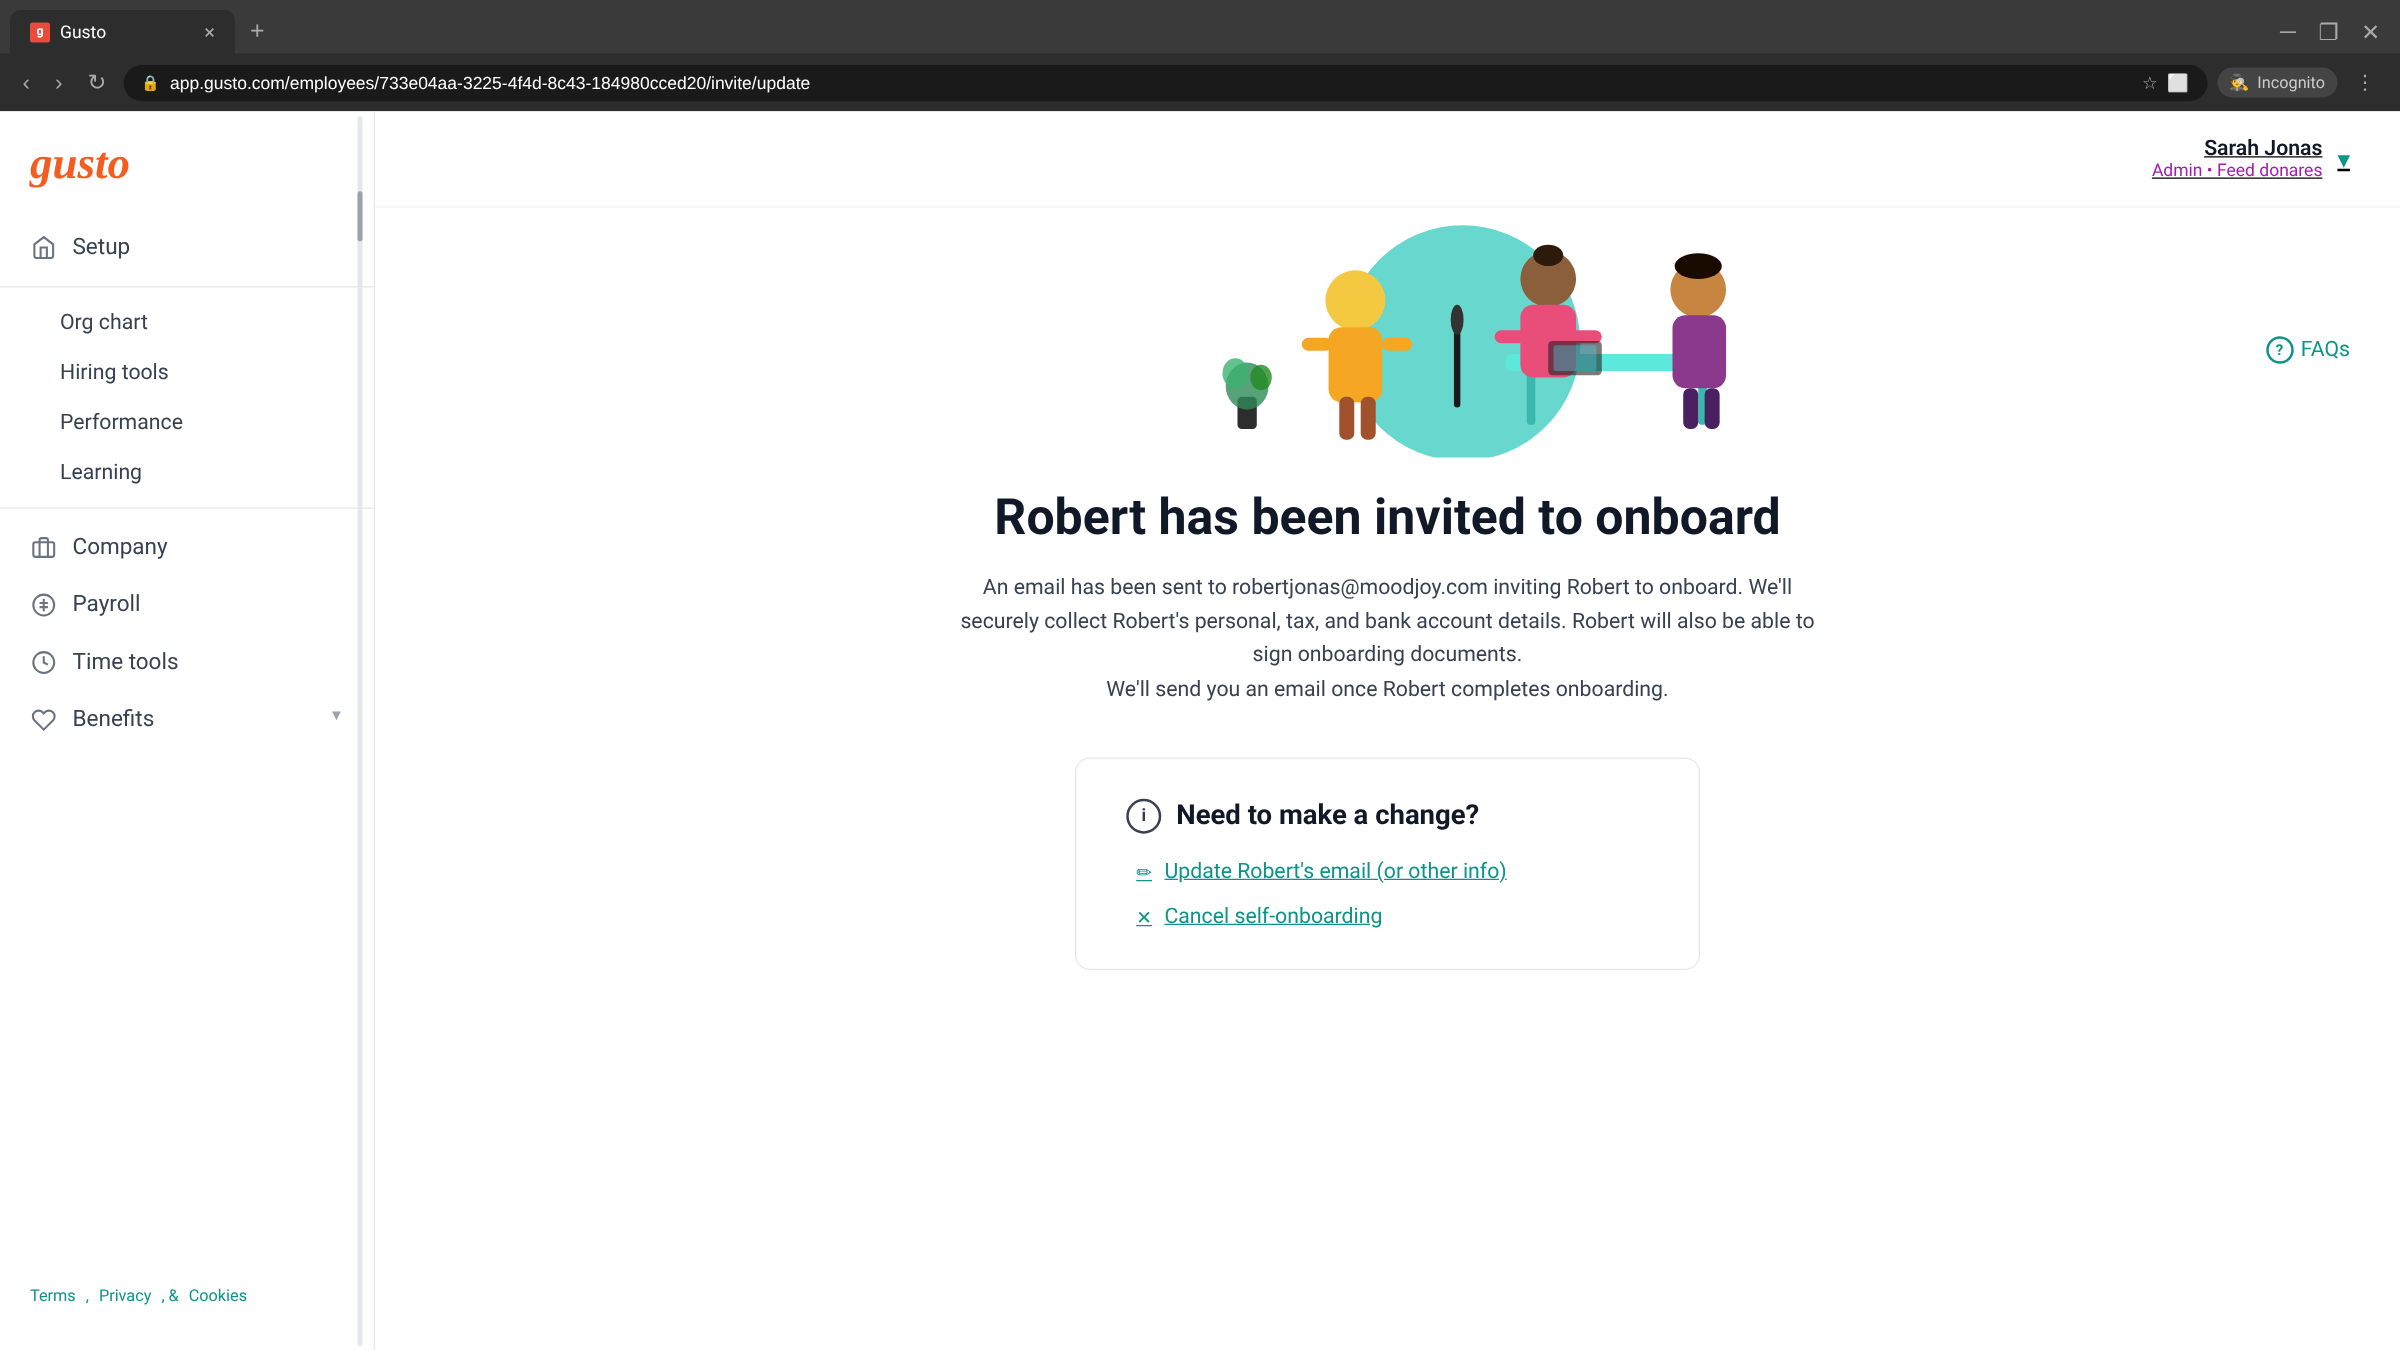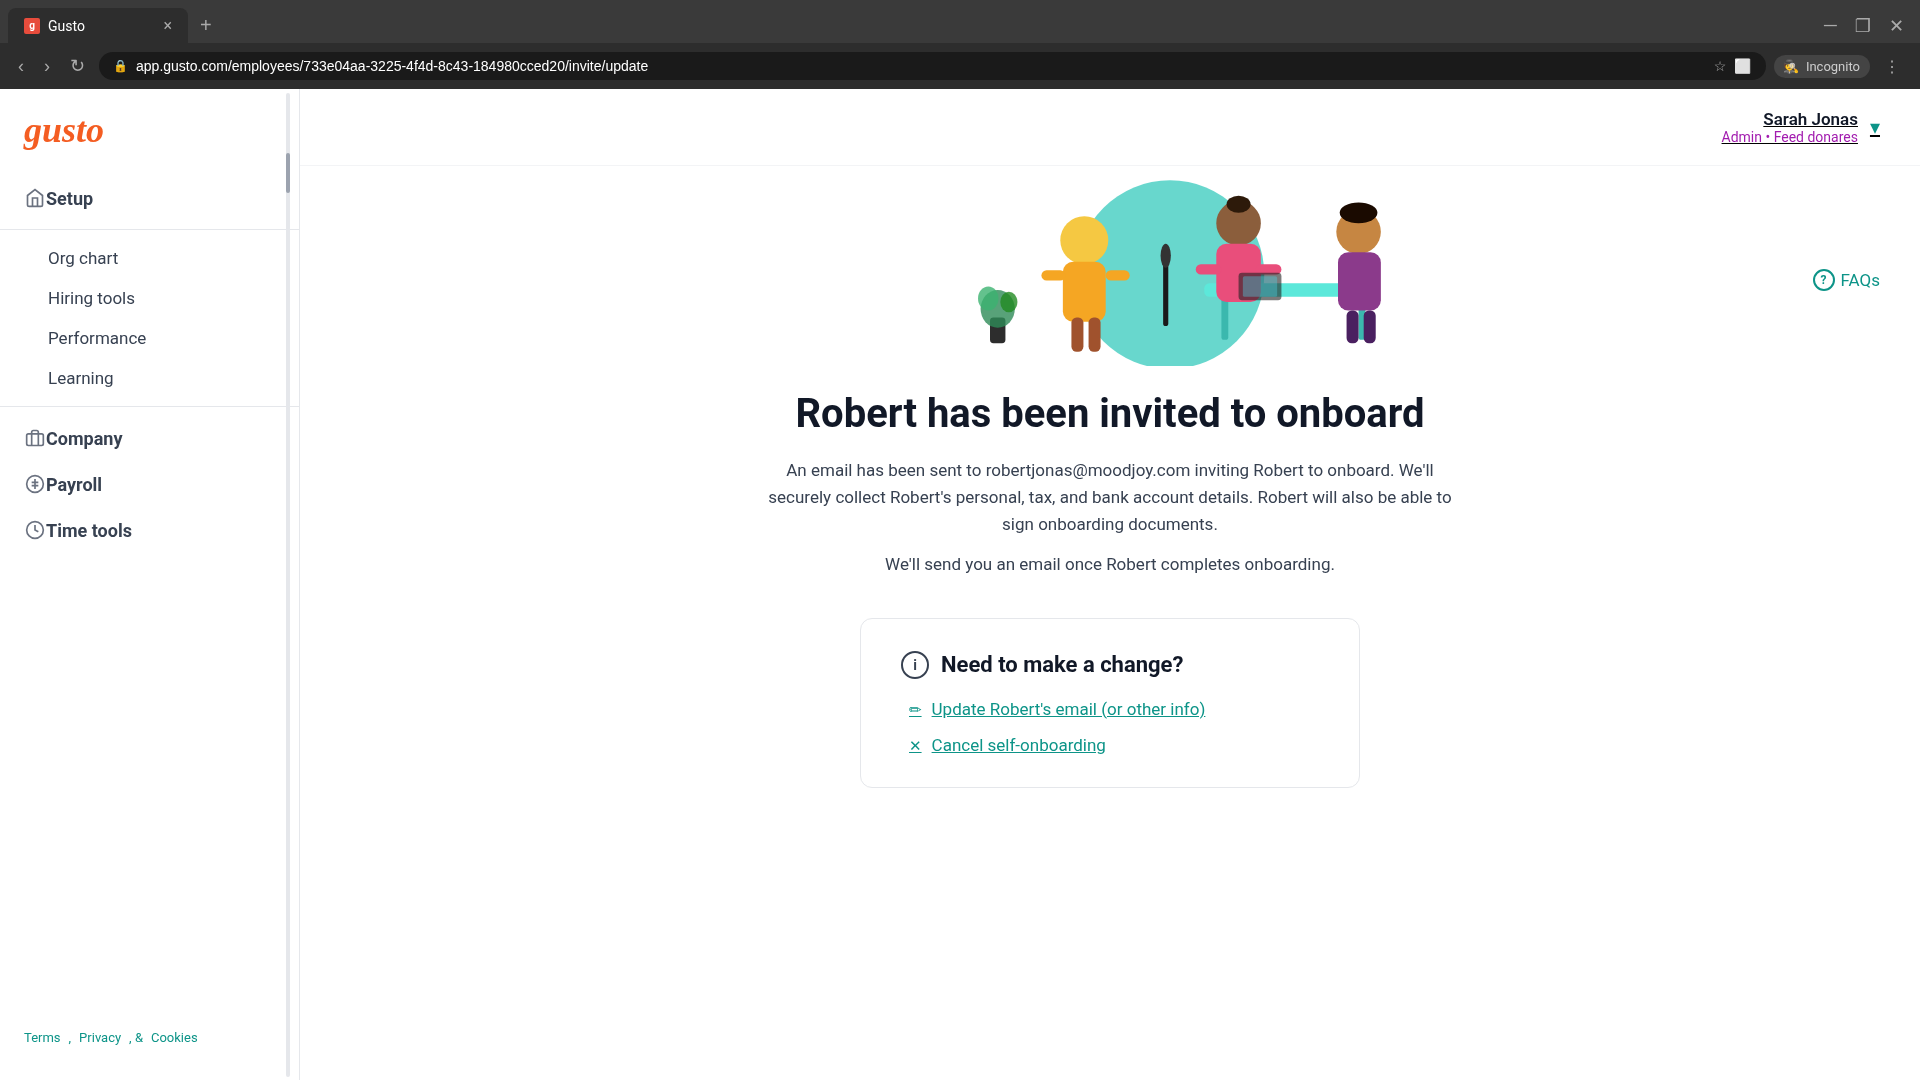--- a/index.html
+++ b/index.html
@@ -24,21 +24,21 @@
     .window-controls { display: flex; gap: 2px; margin-left: 8px; }
     .window-btn { background: none; border: none; color: #aaa; font-size: 18px; cursor: pointer; padding: 2px 8px; }
 
     
     .app { display: flex; width: 100%; height: calc(1080px - 88px); }
 
     
     .sidebar { width: 300px; background: #fff; border-right: 1px solid #e5e7eb; display: flex; flex-direction: column; padding: 20px 0; overflow-y: auto; flex-shrink: 0; position: relative; }
     .sidebar-logo { padding: 0 24px 24px; }
     .sidebar-logo .gusto-text { color: #f45d22; font-size: 36px; font-weight: 700; font-style: italic; font-family: Georgia, serif; }
-    .sidebar-item { display: flex; align-items: center; padding: 12px 24px; cursor: pointer; color: #374151; font-size: 18px; font-weight: 700; text-decoration: none; }
+    .sidebar-item { display: flex; align-items: flex-start; gap: 12px; padding: 12px 24px; cursor: pointer; color: #374151; font-size: 18px; font-weight: 400; text-decoration: none; }
     .sidebar-item .icon { width: 22px; height: 22px; display: flex; align-items: center; justify-content: center; color: #6b7280; }
     .sidebar-item.active-parent { color: #374151; }
     .sidebar-sub-items { padding-left: 24px; }
     .sidebar-sub-item { display: block; padding: 10px 24px; font-size: 17px; color: #374151; cursor: pointer; text-decoration: none; }
     .sidebar-sub-item.active { color: #0d9488; font-weight: 600; border-right: 3px solid #0d9488; }
     .sidebar-scroll-indicator { position: absolute; right: 8px; top: 0; width: 6px; height: 100%; display: flex; flex-direction: column; }
     .scroll-track { width: 4px; background: #e5e7eb; border-radius: 2px; margin: 4px auto; flex: 1; }
     .scroll-thumb { width: 4px; background: #9ca3af; border-radius: 2px; height: 40px; margin-top: 60px; }
     .sidebar-bottom { margin-top: auto; padding: 16px 24px; }
     .sidebar-footer-links { display: flex; gap: 8px; font-size: 13px; color: #0d9488; text-align: right; }
@@ -59,21 +59,21 @@
     .content { padding: 0 40px 40px; display: flex; flex-direction: column; align-items: center; }
 
     
     .illustration-container { width: 100%; max-width: 700px; display: flex; justify-content: center; margin-bottom: 24px; }
 
     
     .people-illustration { width: 600px; height: 200px; }
 
     
     .invite-title { font-size: 40px; font-weight: 700; color: #111827; text-align: center; margin-bottom: 20px; }
-    .invite-description { font-size: 17px; color: #374151; text-align: center; max-width: 700px; line-height: 1.6; margin-bottom: 12px; }
+    .invite-description { font-size: 17px; color: #374151; text-align: center; max-width: 700px; line-height: 1.6; }
     .invite-followup { font-size: 17px; color: #374151; text-align: right; max-width: 700px; line-height: 1.6; margin-bottom: 40px; }
 
     
     .change-card { border: 1px solid #e5e7eb; border-radius: 12px; padding: 32px 40px; max-width: 500px; width: 100%; }
     .change-card-header { display: flex; align-items: center; gap: 12px; margin-bottom: 20px; }
     .info-icon { width: 28px; height: 28px; border-radius: 50%; border: 2px solid #374151; display: flex; align-items: center; justify-content: center; color: #374151; font-size: 14px; font-weight: 700; }
     .change-card-title { font-size: 22px; font-weight: 700; color: #111827; }
     .change-card-links { display: flex; flex-direction: column; gap: 16px; padding-left: 8px; }
     .change-link { display: flex; align-items: flex-start; gap: 10px; color: #0d9488; text-decoration: underline; font-size: 17px; cursor: pointer; }
     .link-icon { font-size: 15px; margin-top: 2px; flex-shrink: 0; }
@@ -174,20 +174,29 @@
     <div class="sidebar-item">
       <span class="icon">
         <svg width="20" height="20" viewBox="0 0 24 24" fill="none" stroke="currentColor" stroke-width="2">
             <circle cx="12" cy="12" r="10"></circle>
             <polyline points="12 6 12 12 16 14"></polyline>
           </svg>
       </span>
       <span>Time tools</span>
     </div>
 
+    <div class="sidebar-item">
+      <span class="icon">
+        <svg width="20" height="20" viewBox="0 0 24 24" fill="none" stroke="currentColor" stroke-width="2">
+            <path d="M20.84 4.61a5.5 5.5 0 00-7.78 0L12 5.67l-1.06-1.06a5.5 5.5 0 00-7.78 7.78l1.06 1.06L12 21.23l7.78-7.78 1.06-1.06a5.5 5.5 0 000-7.78z"></path>
+          </svg>
+      </span>
+      <span>Benefits</span>
+      <span style="margin-left:auto;color:#9ca3af;font-size:12px;">▼</span>
+    </div>
 
     <div class="sidebar-scroll-indicator">
       <div class="scroll-track">
         <div class="scroll-thumb"></div>
       </div>
     </div>
 
     <div class="sidebar-bottom">
       <div class="sidebar-footer-links">
         <a>Terms</a>

